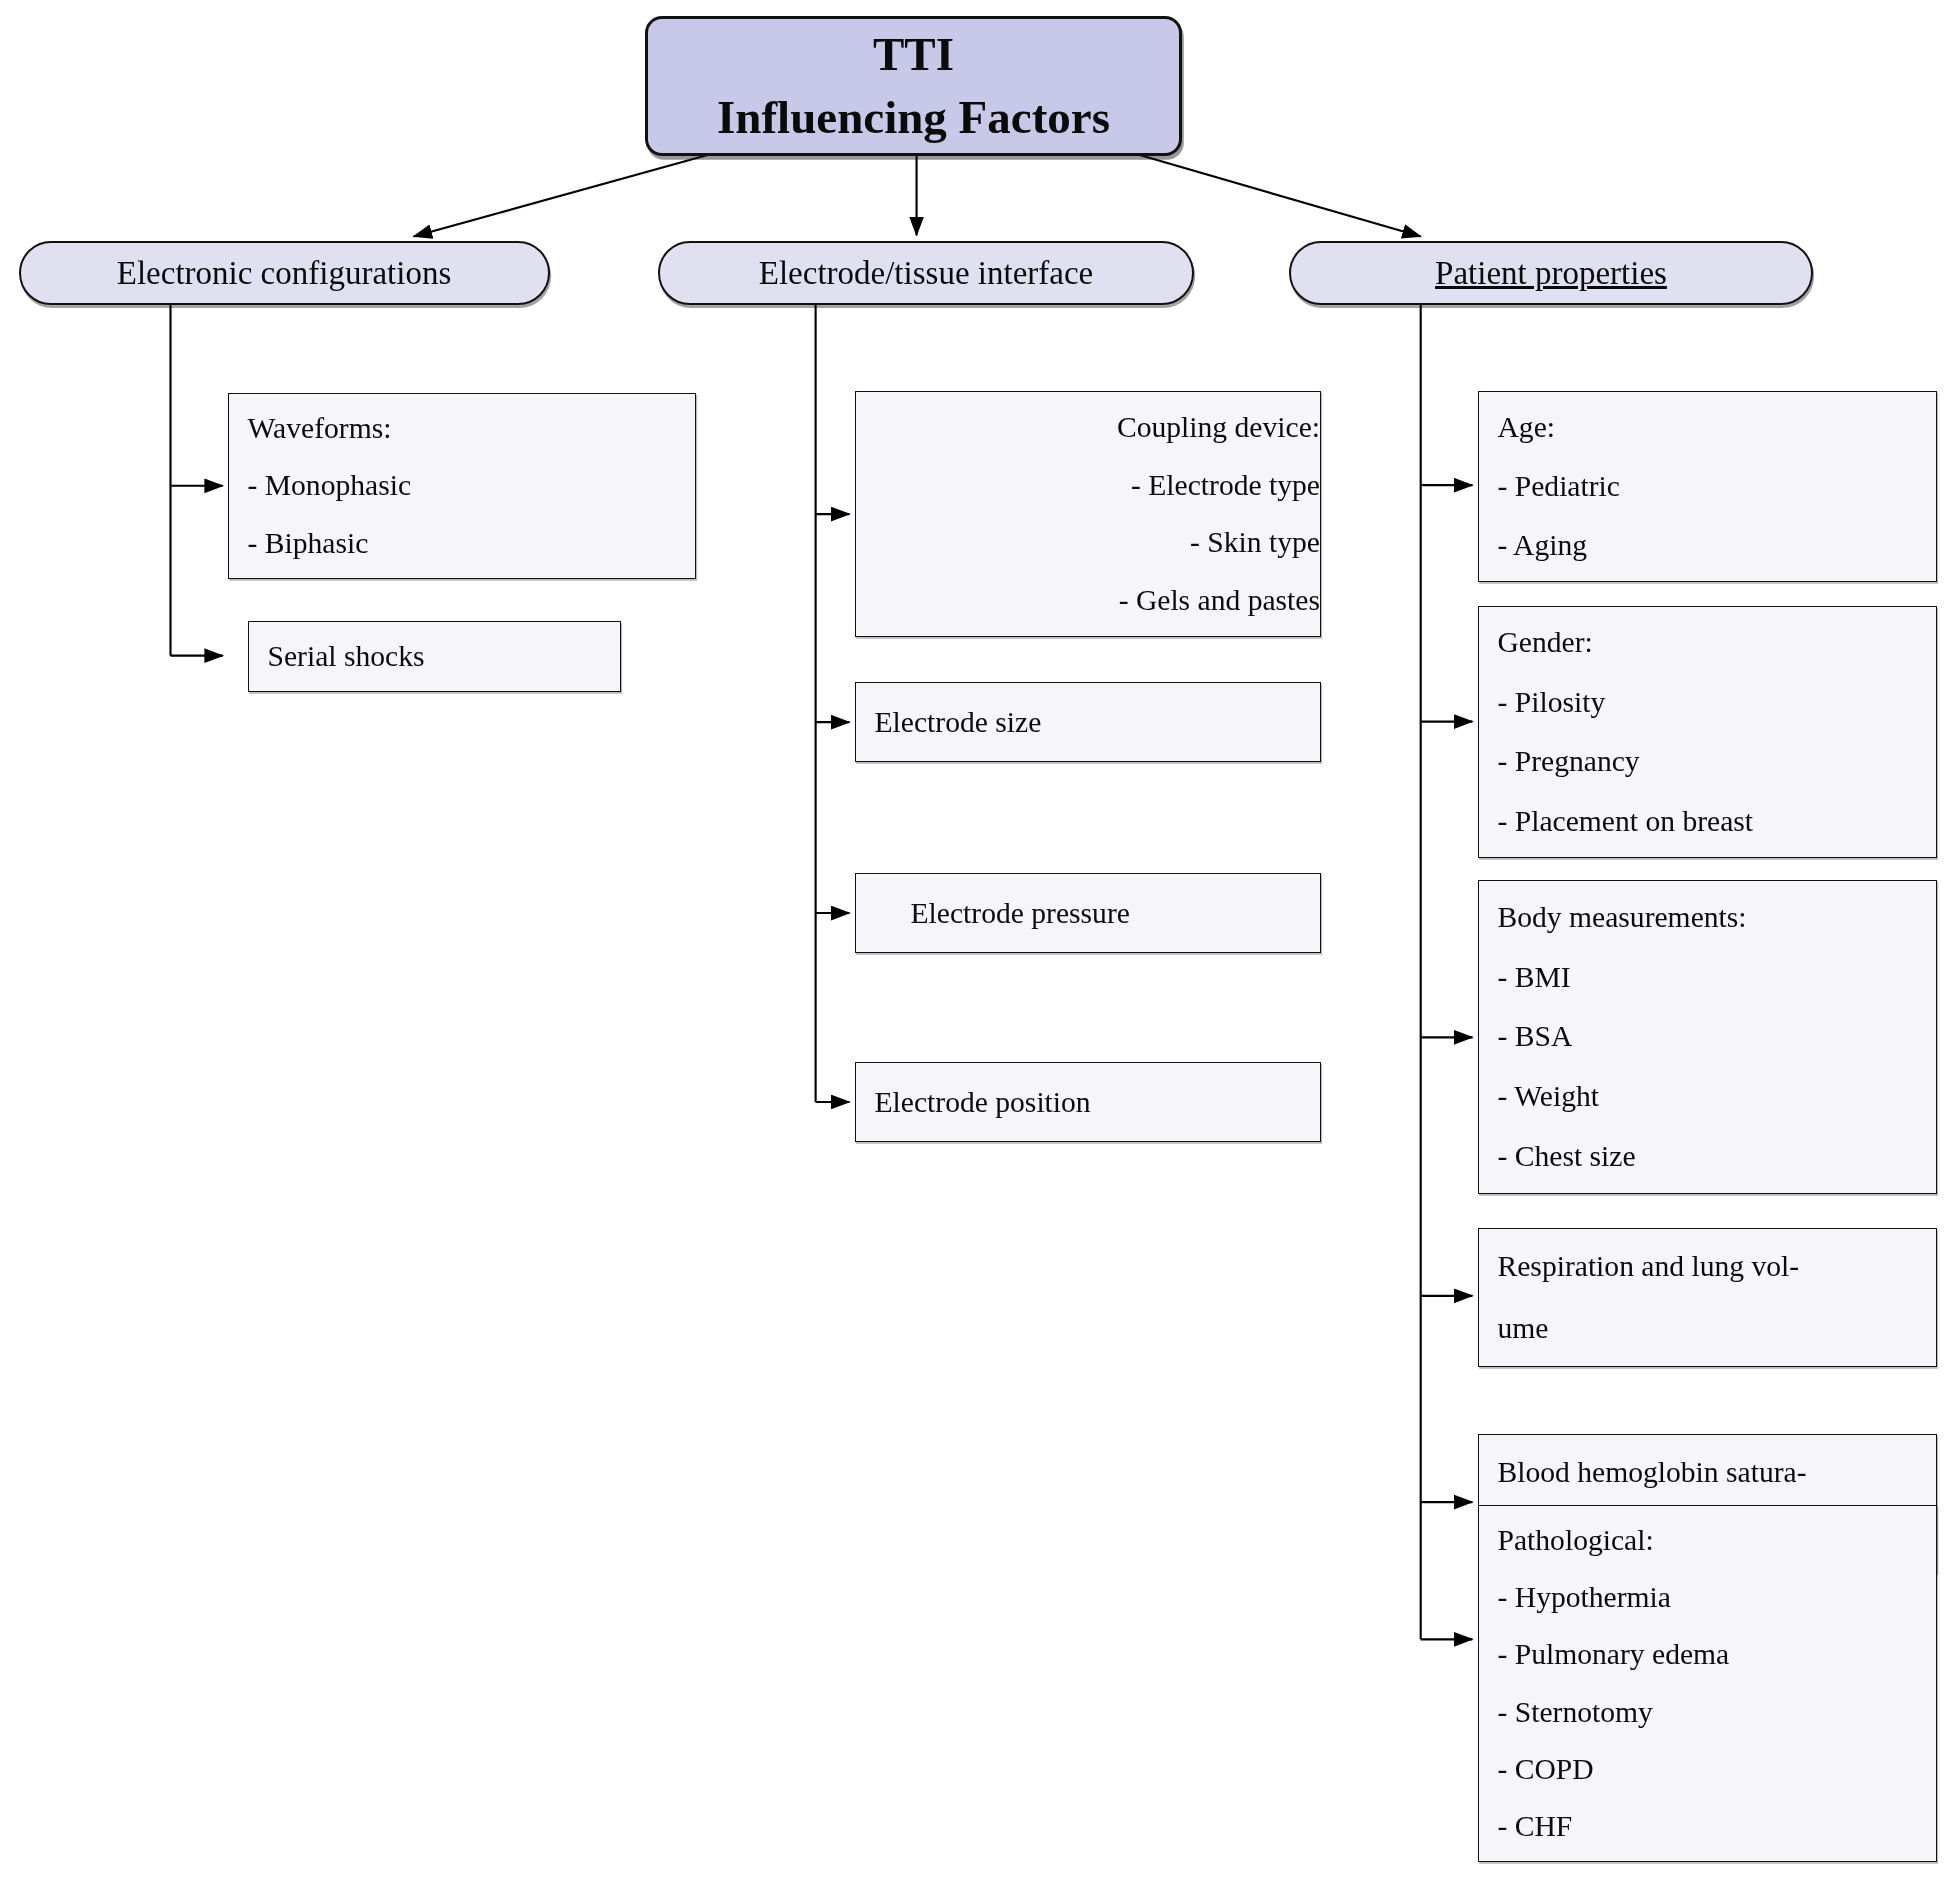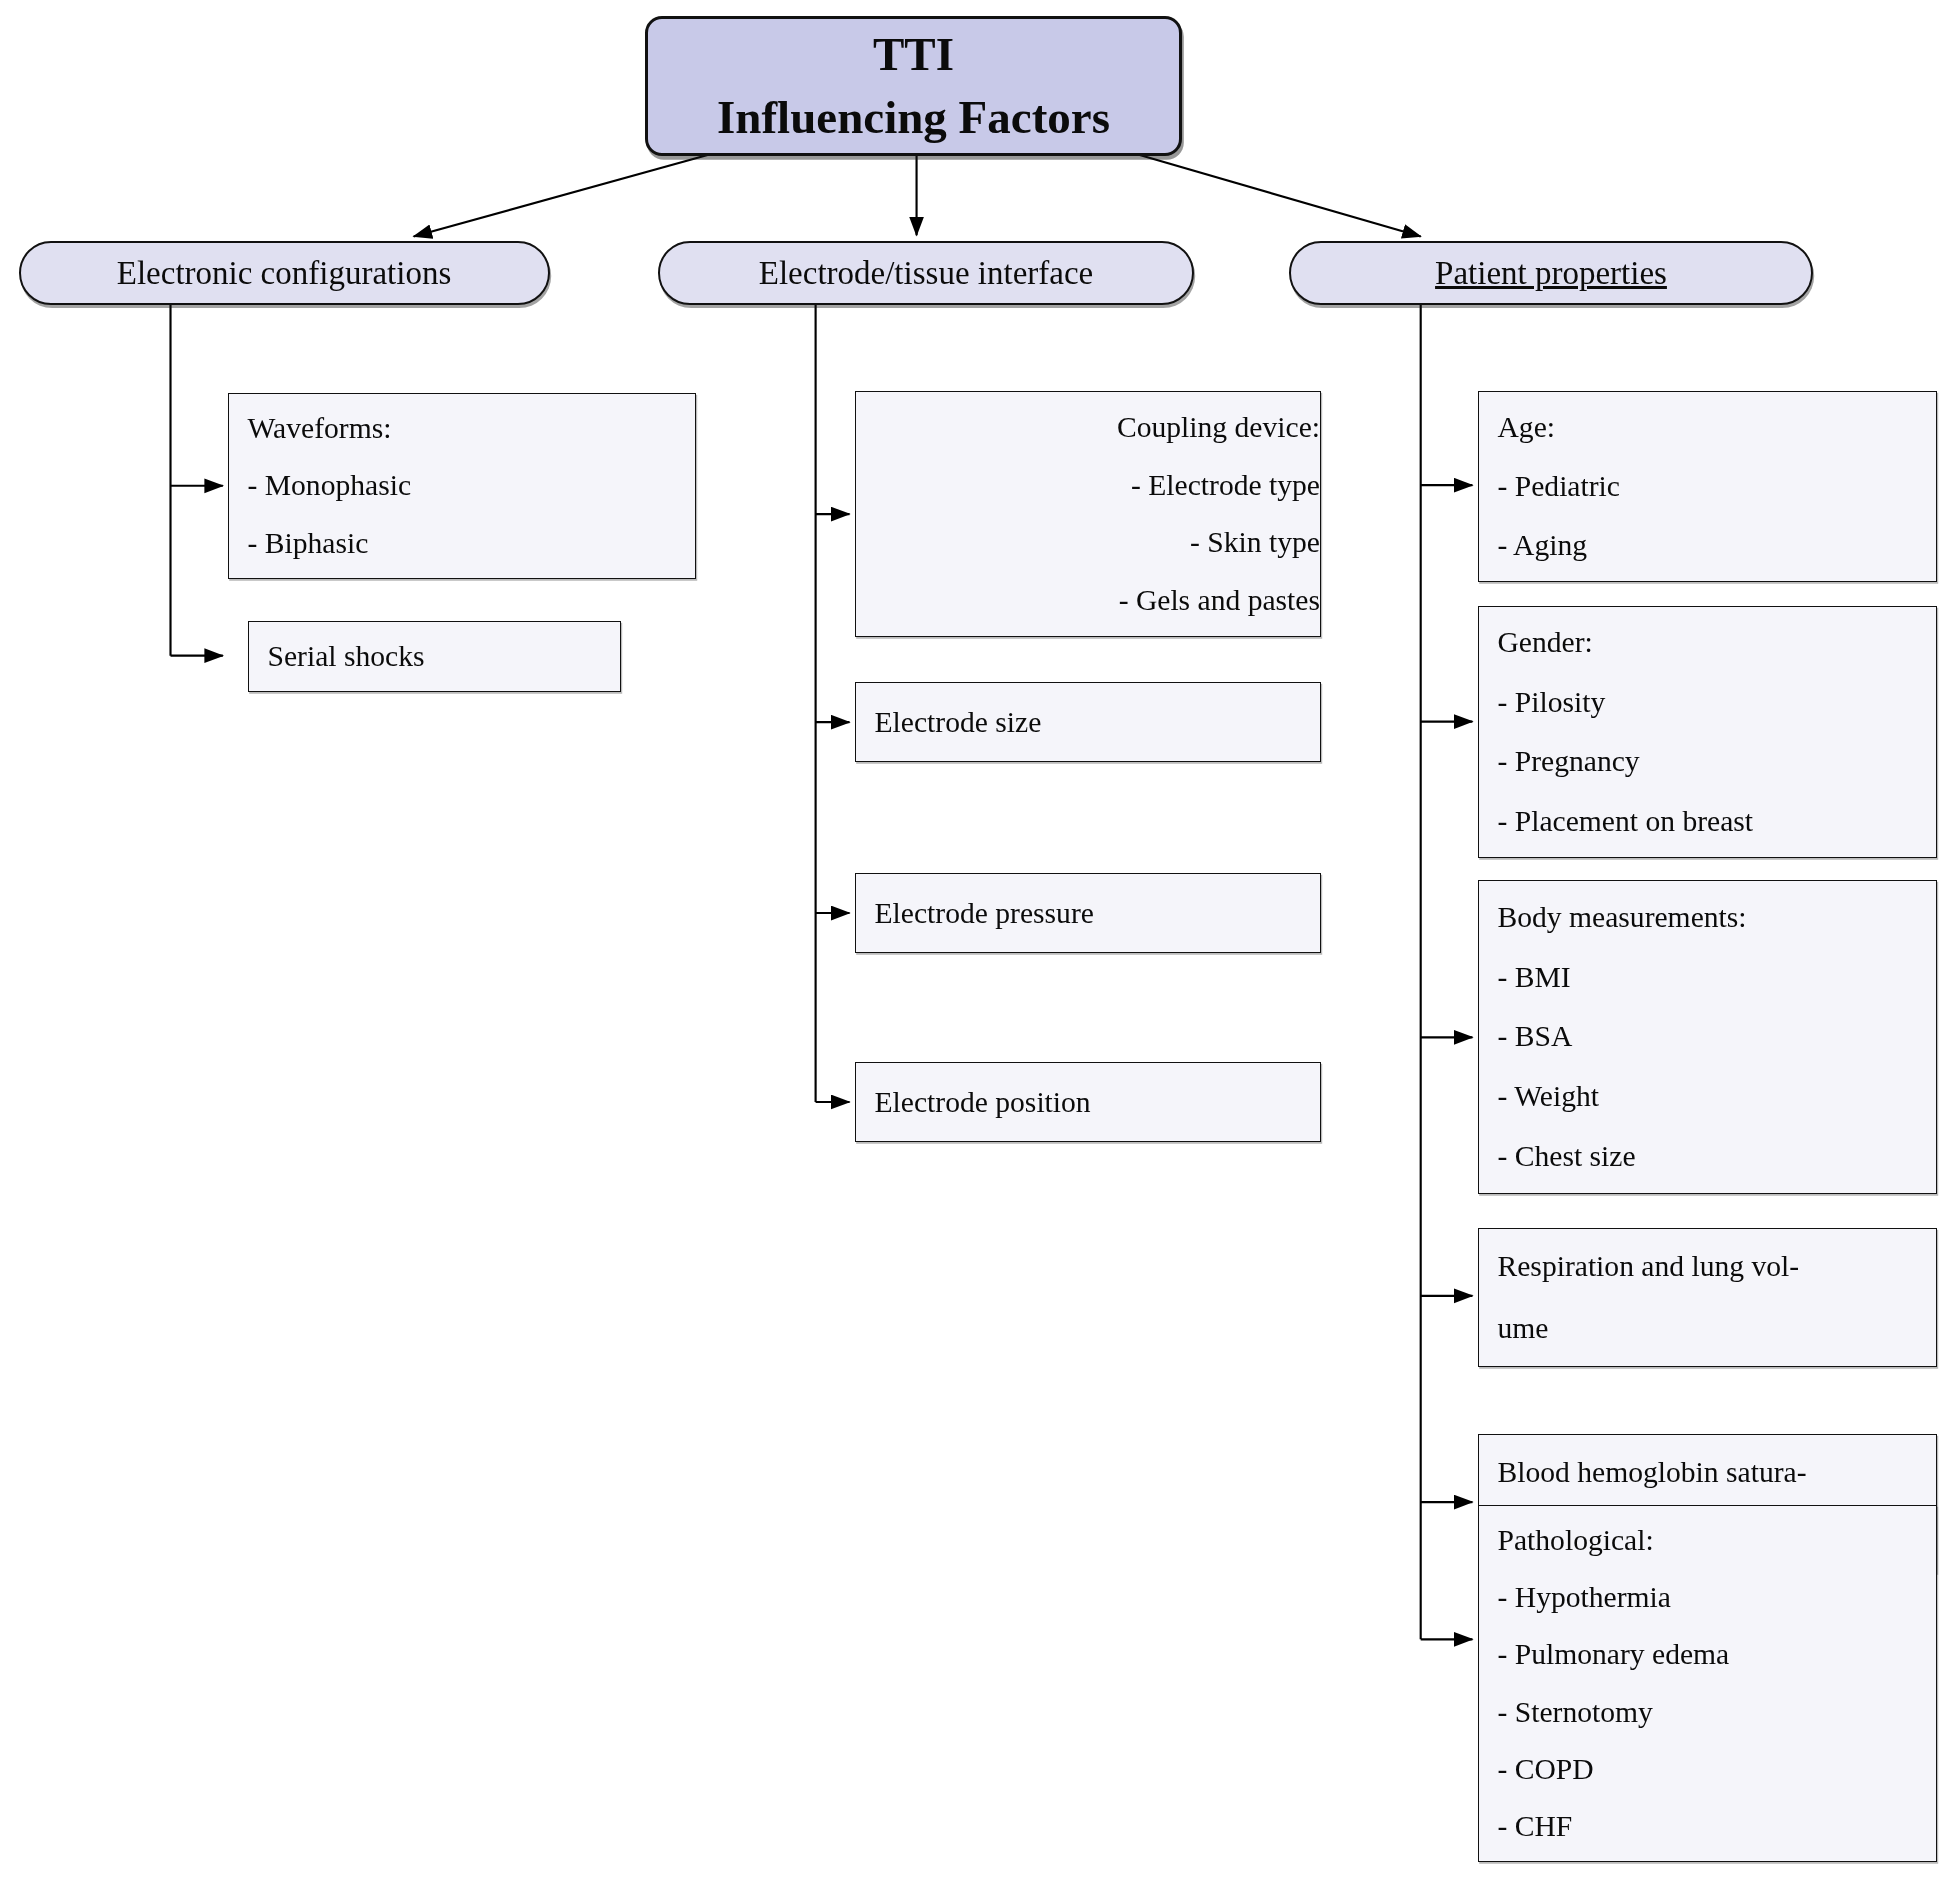--- a/index.html
+++ b/index.html
@@ -55,21 +55,21 @@
     box-sizing:border-box;
   }
   .box .ln{padding-left:18.5px;white-space:nowrap;}
 
   
   .box-waveforms{left:228px;top:393px;width:468px;height:186px;}
   .box-serial{left:228px;top:621px;width:373px;height:71px;margin-left:20px;}
   
   .box-coupling{left:855px;top:391px;width:466px;height:246px;text-align:right;}
   .box-size{left:855px;top:682px;width:466px;height:80px;}
-  .box-pressure{left:855px;top:873px;width:466px;height:80px;}
+  .box-pressure{left:855px;top:873px;width:466px;height:80px;padding-left:36px;}
   .box-position{left:855px;top:1062px;width:466px;height:80px;}
   
   .box-age{left:1478px;top:391px;width:459px;height:191px;}
   .box-gender{left:1478px;top:606px;width:459px;height:252px;}
   .box-body{left:1478px;top:880px;width:459px;height:314px;}
   .box-respiration{left:1478px;top:1228px;width:459px;height:139px;}
   .box-blood{left:1478px;top:1434px;width:459px;height:139px;}
   .box-pathological{left:1478px;top:1505px;width:459px;height:357px;}
   .box-pathological{top:1505px;}
 </style>

